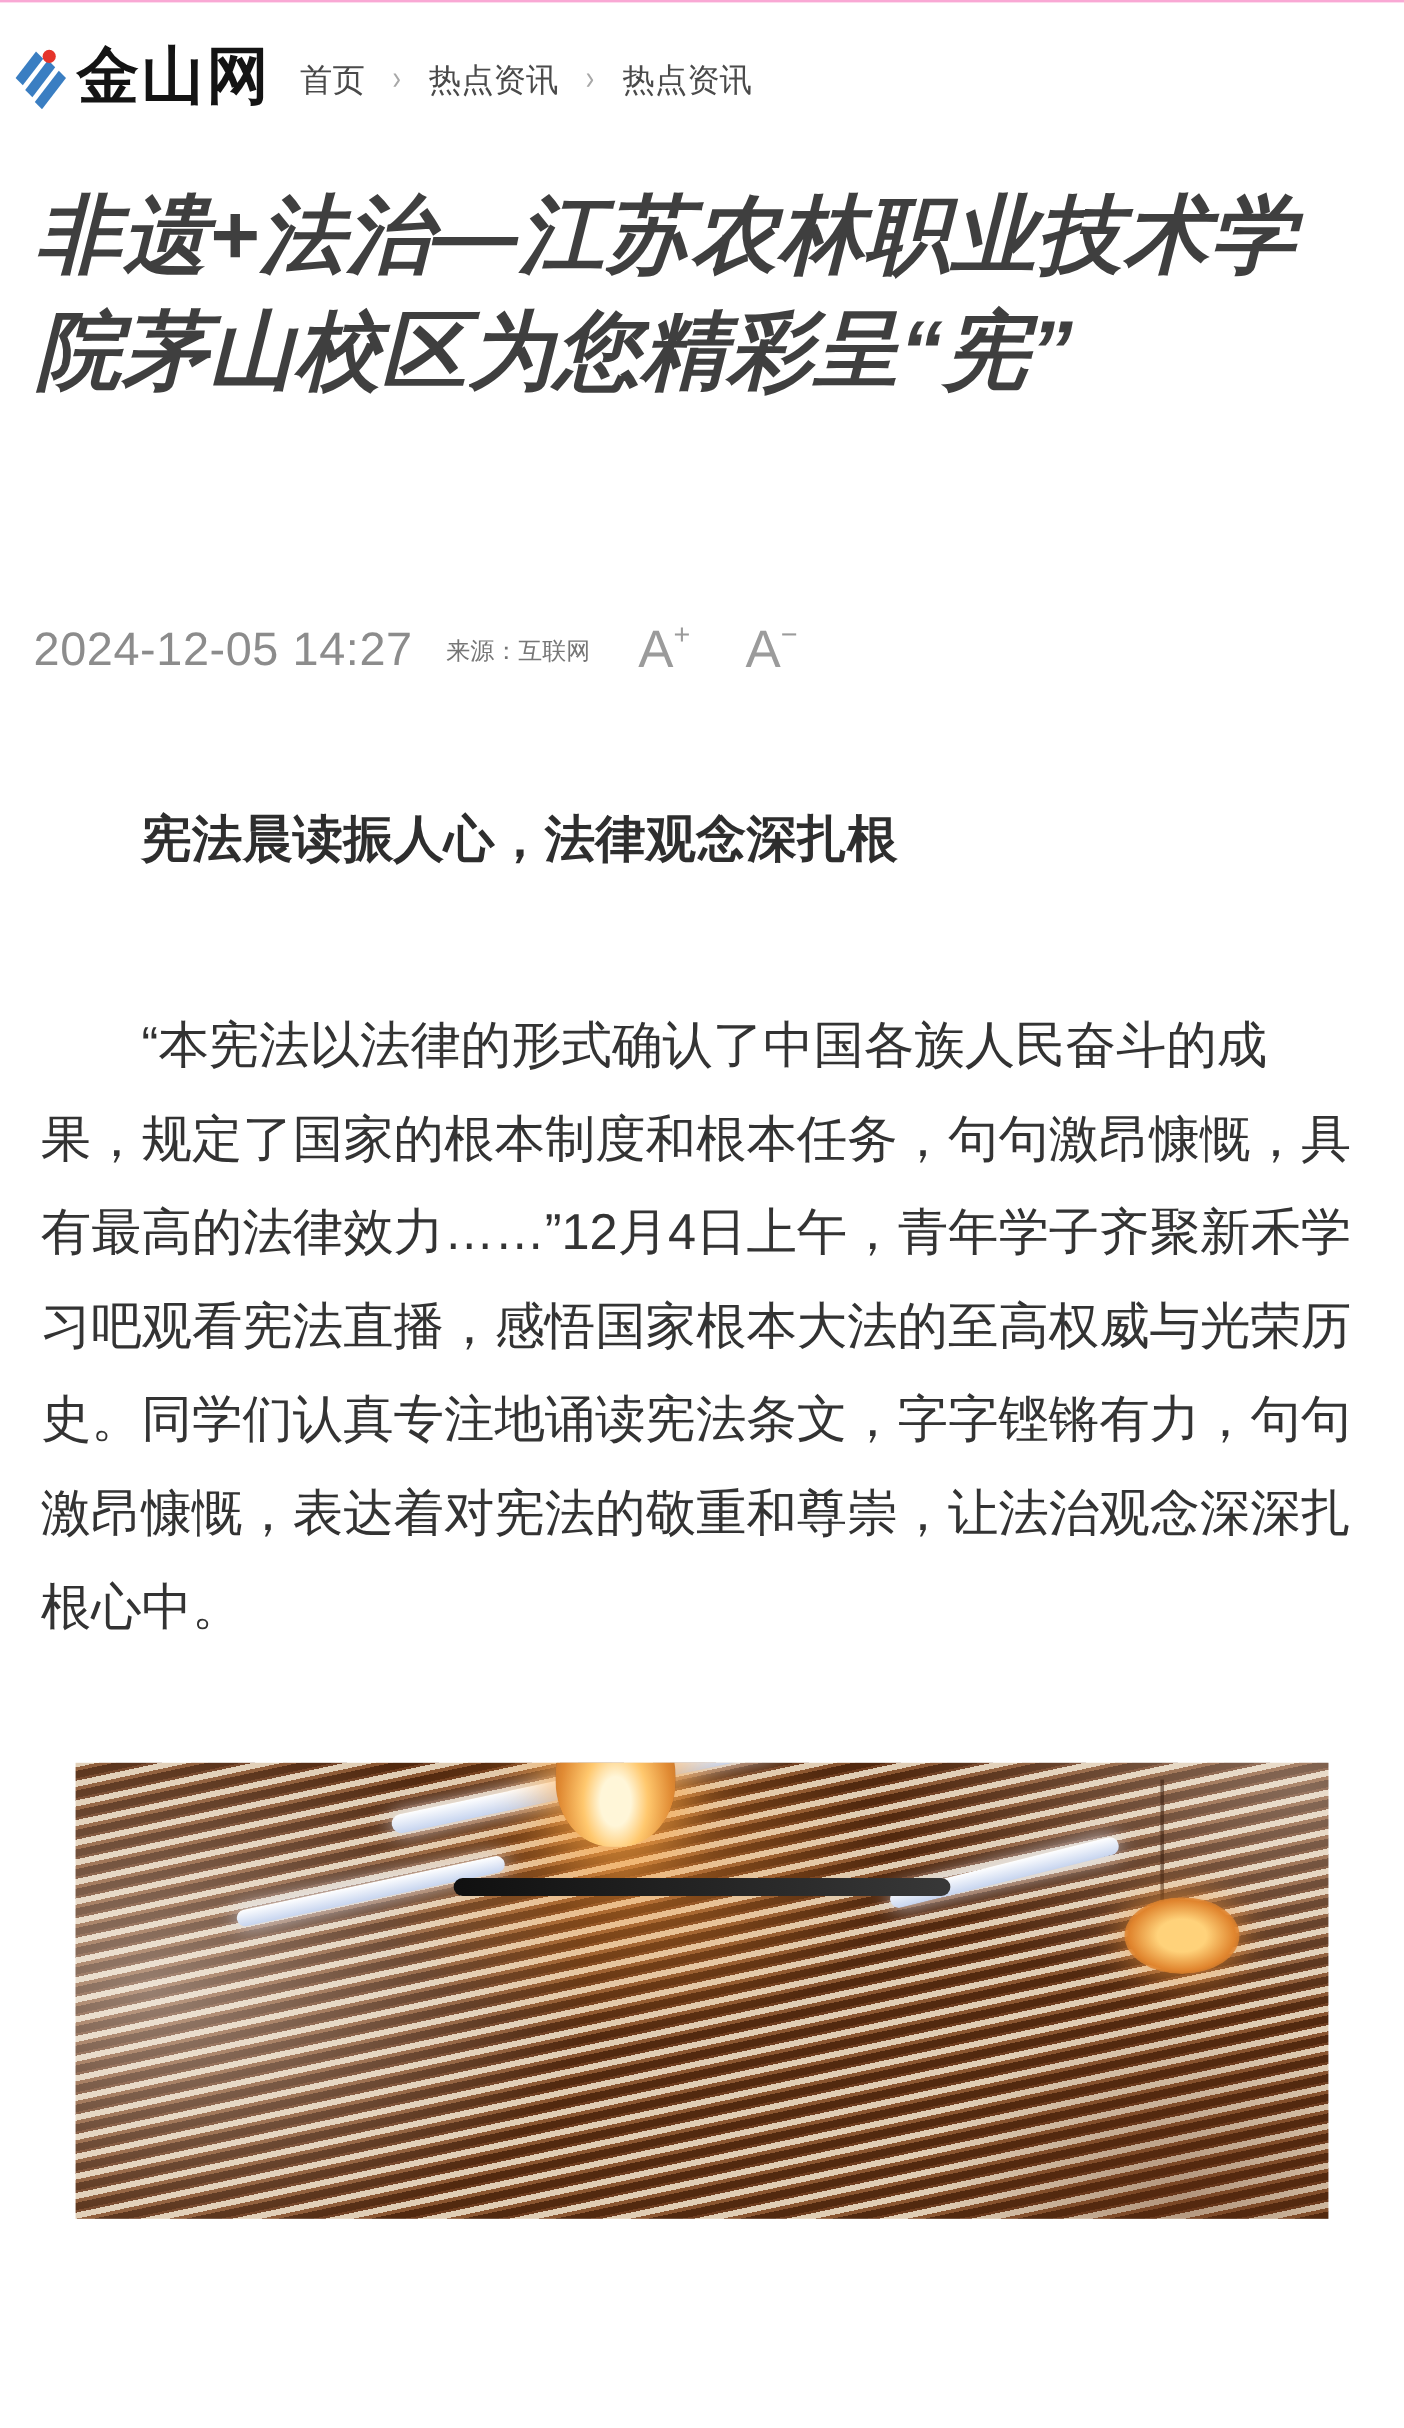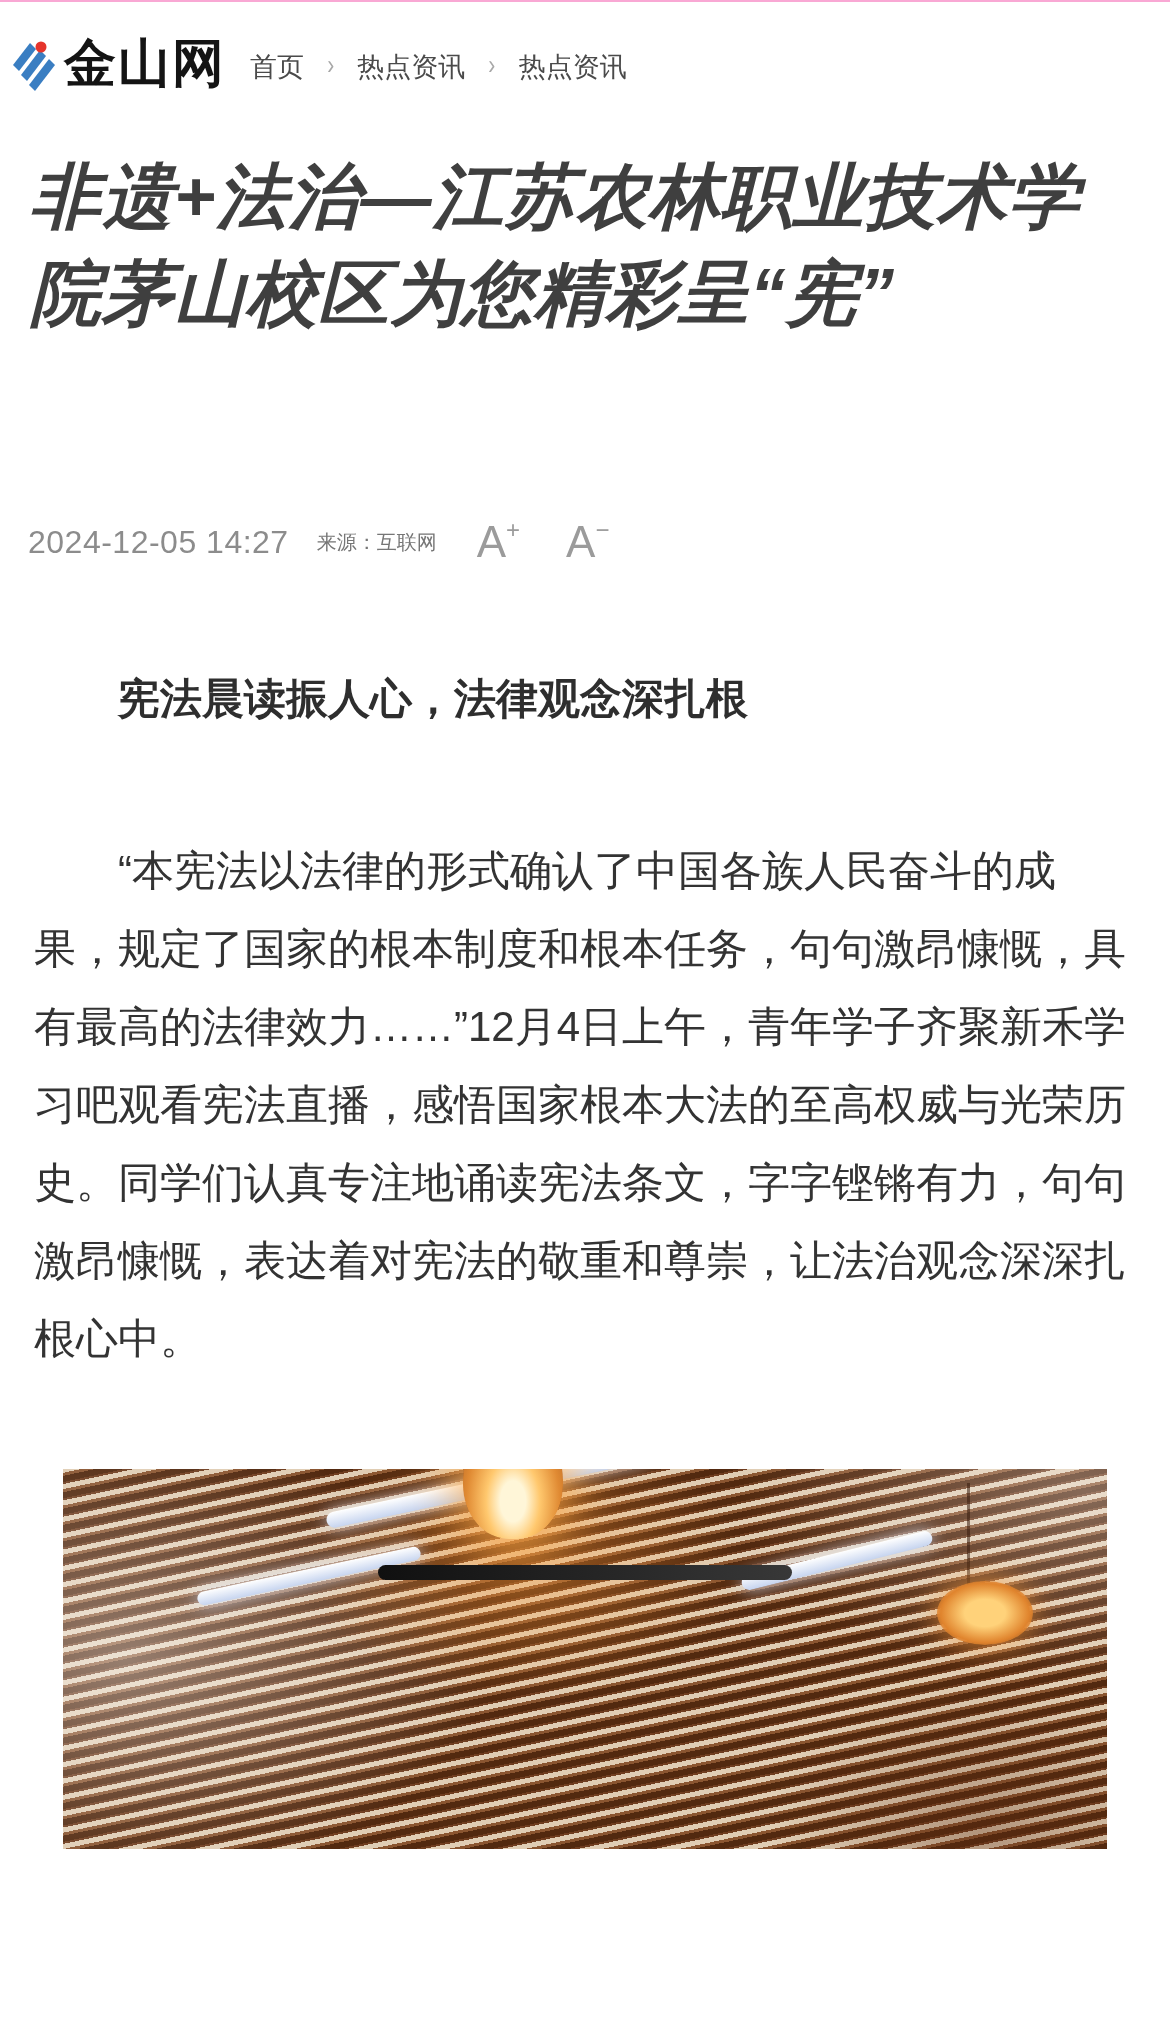--- a/index.html
+++ b/index.html
@@ -50,21 +50,21 @@
     letter-spacing:1px;
     font-style:italic;
   }
 
   
   .meta {
     display:flex; align-items:center;
     margin:176px 0 0 28px;
     height:48px;
   }
-  .meta-date { font-size:32px; color:#8c8c8c; letter-spacing:.5px; }
+  .meta-date { font-size:39px; color:#8c8c8c; letter-spacing:.5px; }
   .meta-source { margin-left:28px; font-size:20px; color:#767676; }
   .fontsize-btn {
     margin-left:40px;
     font-size:44px; color:#9b9b9b;
     line-height:1; cursor:pointer;
     display:flex; align-items:flex-start;
   }
   .fontsize-btn + .fontsize-btn { margin-left:46px; }
   .fontsize-btn sup { font-size:24px; line-height:1; margin-top:-2px; }
 

